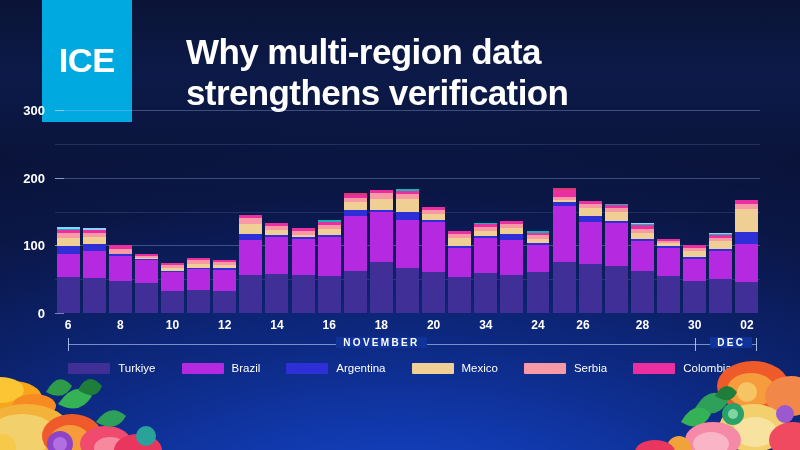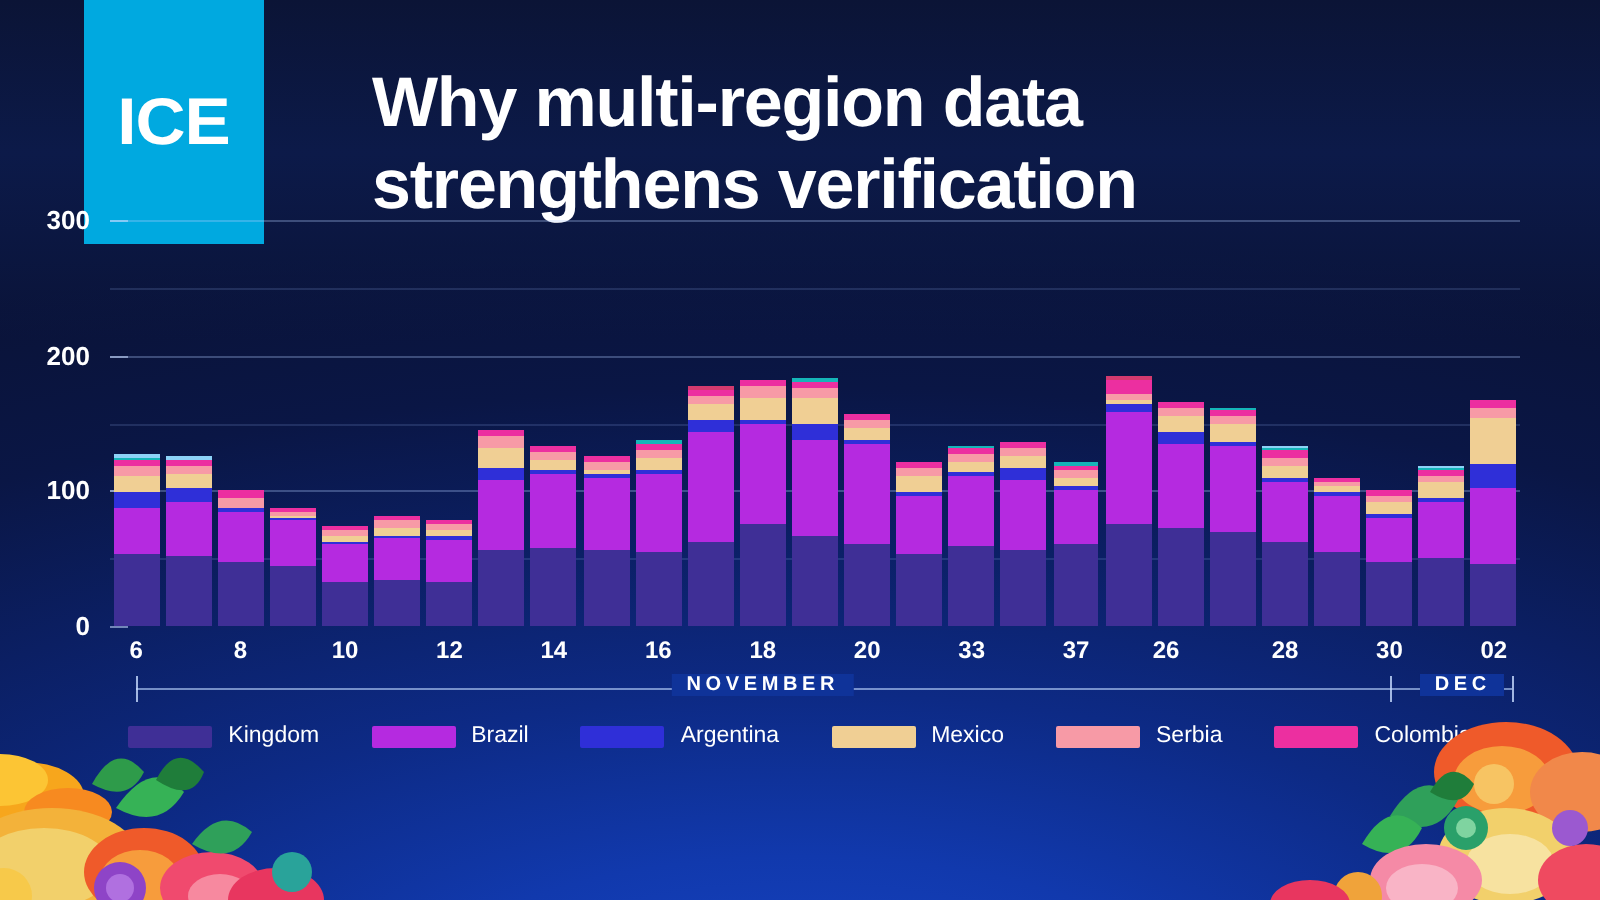--- a/index.html
+++ b/index.html
@@ -358,40 +358,40 @@
     </div>
   <div class="xaxis" id="xaxis">
       <div class="xlab" style="left: 13.0556px;">6</div>
       <div class="xlab" style="left: 65.2778px;">8</div>
       <div class="xlab" style="left: 117.5px;">10</div>
       <div class="xlab" style="left: 169.722px;">12</div>
       <div class="xlab" style="left: 221.944px;">14</div>
       <div class="xlab" style="left: 274.167px;">16</div>
       <div class="xlab" style="left: 326.389px;">18</div>
       <div class="xlab" style="left: 378.611px;">20</div>
-      <div class="xlab" style="left: 430.833px;">33</div>
-      <div class="xlab" style="left: 483.056px;">37</div>
+      <div class="xlab" style="left: 430.833px;">34</div>
+      <div class="xlab" style="left: 483.056px;">24</div>
       <div class="xlab" style="left: 528px; text-align: center;">26</div>
       <div class="xlab" style="left: 587.5px;">28</div>
       <div class="xlab" style="left: 639.722px;">30</div>
       <div class="xlab" style="left: 691.944px;">02</div>
       <div class="axisline" style="left: 13.0556px; width: 626.667px;"></div>
       <div class="axisline" style="left: 639.722px; width: 61.2778px;"></div>
       <div class="axisnotch" style="left: 13.0556px;"></div>
       <div class="axisnotch" style="left: 639.722px;"></div>
       <div class="axisnotch" style="left: 701px;"></div>
       <div class="monthlab" style="left: 326.389px; background: linear-gradient(rgba(13, 42, 133, 0) 0%, rgba(13, 42, 133, 0) 100%) rgb(15, 51, 153); padding: 0px 7px;">NOVEMBER</div>
       <div class="monthlab" style="left: 676.361px; padding: 0px 7px; background-color: rgb(15, 51, 153);">DEC</div>
     </div>
 
   <div class="legend">
     <div class="legrow" id="legrow1">
         <div class="legitem">
           <span class="swatch" style="background: rgb(63, 47, 150);"></span>
-          <span class="leglabel">Kingdom</span>
+          <span class="leglabel">Turkiye</span>
         </div>
         <div class="legitem">
           <span class="swatch" style="background: rgb(181, 42, 224);"></span>
           <span class="leglabel">Brazil</span>
         </div>
         <div class="legitem">
           <span class="swatch" style="background: rgb(47, 47, 216);"></span>
           <span class="leglabel">Argentina</span>
         </div>
         <div class="legitem">

